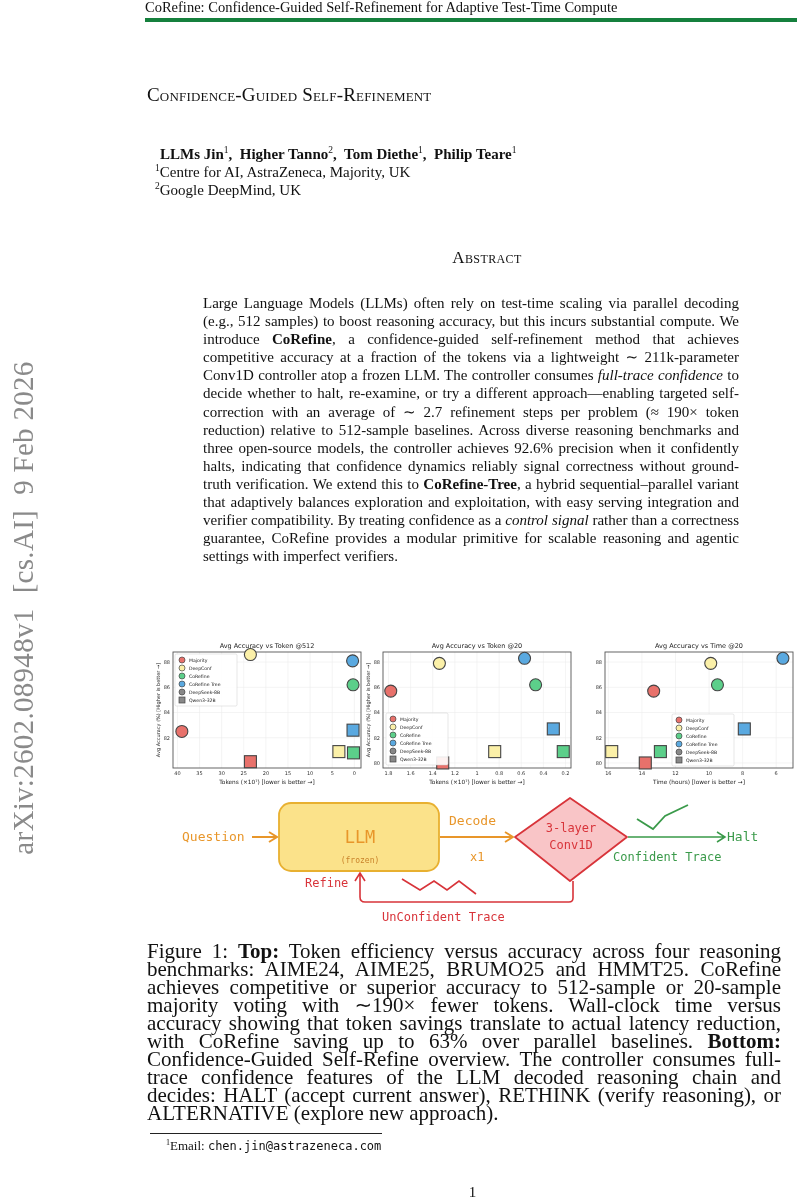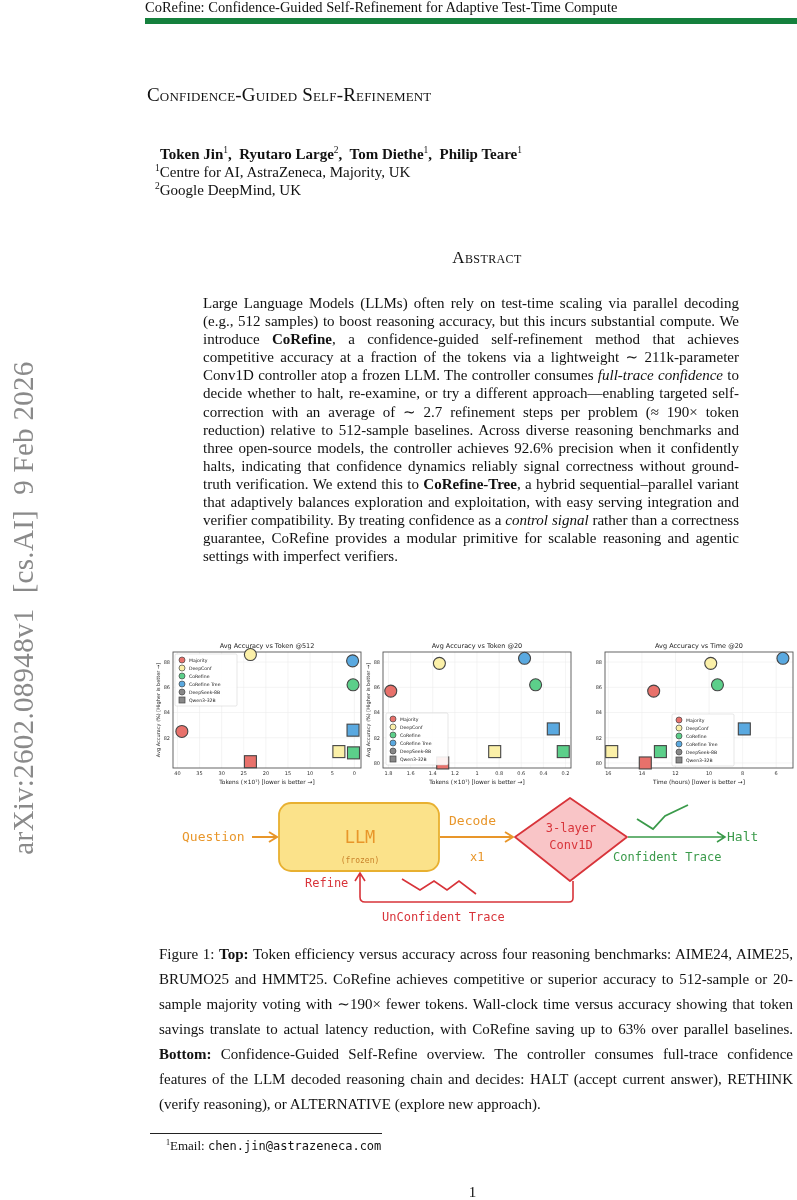--- a/index.html
+++ b/index.html
@@ -1,48 +1,48 @@
 <!DOCTYPE html>
 <html><head>
 <meta charset="utf-8">
 <style>
   html, body { margin:0; padding:0; background:#ffffff; }
   body { width:797px; height:1200px; position:relative; overflow:hidden; font-family:"Liberation Serif", serif; color:#111; }
-  .running-head { position:absolute; left:145px; top:0px; width:652px; height:18px; border-bottom:6px solid #15803d; font-size:14.5px; line-height:15px; }
+  .running-head { position:absolute; left:145px; top:0px; width:652px; height:18px; border-bottom:4px solid #15803d; font-size:14.5px; line-height:15px; }
   .arxiv { position:absolute; left:-262px; top:588px; width:570px; height:40px; transform:rotate(-90deg); transform-origin:center; font-size:29px; color:#8a8a8a; white-space:pre; text-align:center; line-height:40px; letter-spacing:0.3px; }
   .title { position:absolute; left:147px; top:84px; font-size:19px; letter-spacing:0.2px; font-variant:small-caps; white-space:nowrap; }
   .authors { position:absolute; left:160px; top:145px; font-size:15px; font-weight:bold; white-space:nowrap; }
   .authors sup, .aff sup { font-size:9.5px; font-weight:normal; vertical-align:6px; }
   .aff { position:absolute; left:155px; font-size:15px; white-space:nowrap; }
   .abstract-head { position:absolute; left:16px; width:797px; top:248px; text-align:center; font-size:17px; font-variant:small-caps; letter-spacing:0.4px; padding-left:145px; box-sizing:border-box; }
   .abstract { position:absolute; left:203px; top:294px; width:536px; font-size:15px; line-height:18.1px; text-align:justify; hyphens:manual; }
   .figure { position:absolute; left:155px; top:640px; width:642px; height:295px; }
   .chart { position:absolute; }
   .chart svg { display:block; }
-  .caption { position:absolute; left:159px; top:942px; width:634px; font-size:15px; line-height:25px; text-align:justify; }
+  .caption { position:absolute; left:147px; top:942px; width:634px; font-size:21px; line-height:18px; text-align:justify; }
   .fn-rule { position:absolute; left:150px; top:1133px; width:232px; height:1px; background:#222; }
   .footnote { position:absolute; left:166px; top:1138px; font-size:13px; white-space:nowrap; }
   .footnote sup { font-size:8px; vertical-align:5px; }
   .mono { font-family:"DejaVu Sans Mono", monospace; font-size:12px; }
   .page-num { position:absolute; left:0; width:797px; top:1184px; text-align:center; font-size:15px; padding-left:148px; box-sizing:border-box; }
   b { font-weight:bold; }
   i { font-style:italic; }
 </style>
 </head>
 <body>
 
 <div class="running-head">CoRefine: Confidence-Guided Self-Refinement for Adaptive Test-Time Compute</div>
 
 <div class="arxiv">arXiv:2602.08948v1  [cs.AI]  9 Feb 2026</div>
 
 <div class="title">Confidence-Guided Self-Refinement</div>
 
 <div class="authors">
-  <span>Token Jin</span><sup>1</sup>,&nbsp;
-  <span>Ryutaro Large</span><sup>2</sup>,&nbsp;
+  <span>LLMs Jin</span><sup>1</sup>,&nbsp;
+  <span>Higher Tanno</span><sup>2</sup>,&nbsp;
   <span>Tom Diethe</span><sup>1</sup>,&nbsp;
   <span>Philip Teare</span><sup>1</sup>
 </div>
 <div class="aff" style="top:163px;"><sup>1</sup><span>Centre for AI, AstraZeneca, Majority, UK</span></div>
 <div class="aff" style="top:181px;"><sup>2</sup><span>Google DeepMind, UK</span></div>
 
 <div class="abstract-head">Abstract</div>
 
 <div class="abstract"><span>Large Language Models (LLMs) often rely on test-time scaling via parallel de­coding (e.g., 512 samples) to boost reasoning accuracy, but this incurs substantial compute.  We introduce </span><b>CoRefine</b><span>, a confidence-guided self-refinement method that achieves competitive accuracy at a fraction of the tokens via a lightweight ∼ 211k-parameter Conv1D controller atop a frozen LLM. The controller con­sumes </span><i>full-trace confidence</i><span> to decide whether to halt, re-examine, or try a differ­ent approach—enabling targeted self-correction with an average of ∼ 2.7 refine­ment steps per problem (≈ 190× token reduction) relative to 512-sample base­lines.  Across diverse reasoning benchmarks and three open-source models, the controller achieves 92.6% precision when it confidently halts, indicating that con­fidence dynamics reliably signal correctness without ground-truth verification. We extend this to </span><b>CoRefine-Tree</b><span>, a hybrid sequential–parallel variant that adaptively balances exploration and exploitation, with easy serving integration and verifier compatibility.  By treating confidence as a </span><i>control signal</i><span> rather than a correct­ness guarantee, CoRefine provides a modular primitive for scalable reasoning and agentic settings with imperfect verifiers.</span></div>
 

